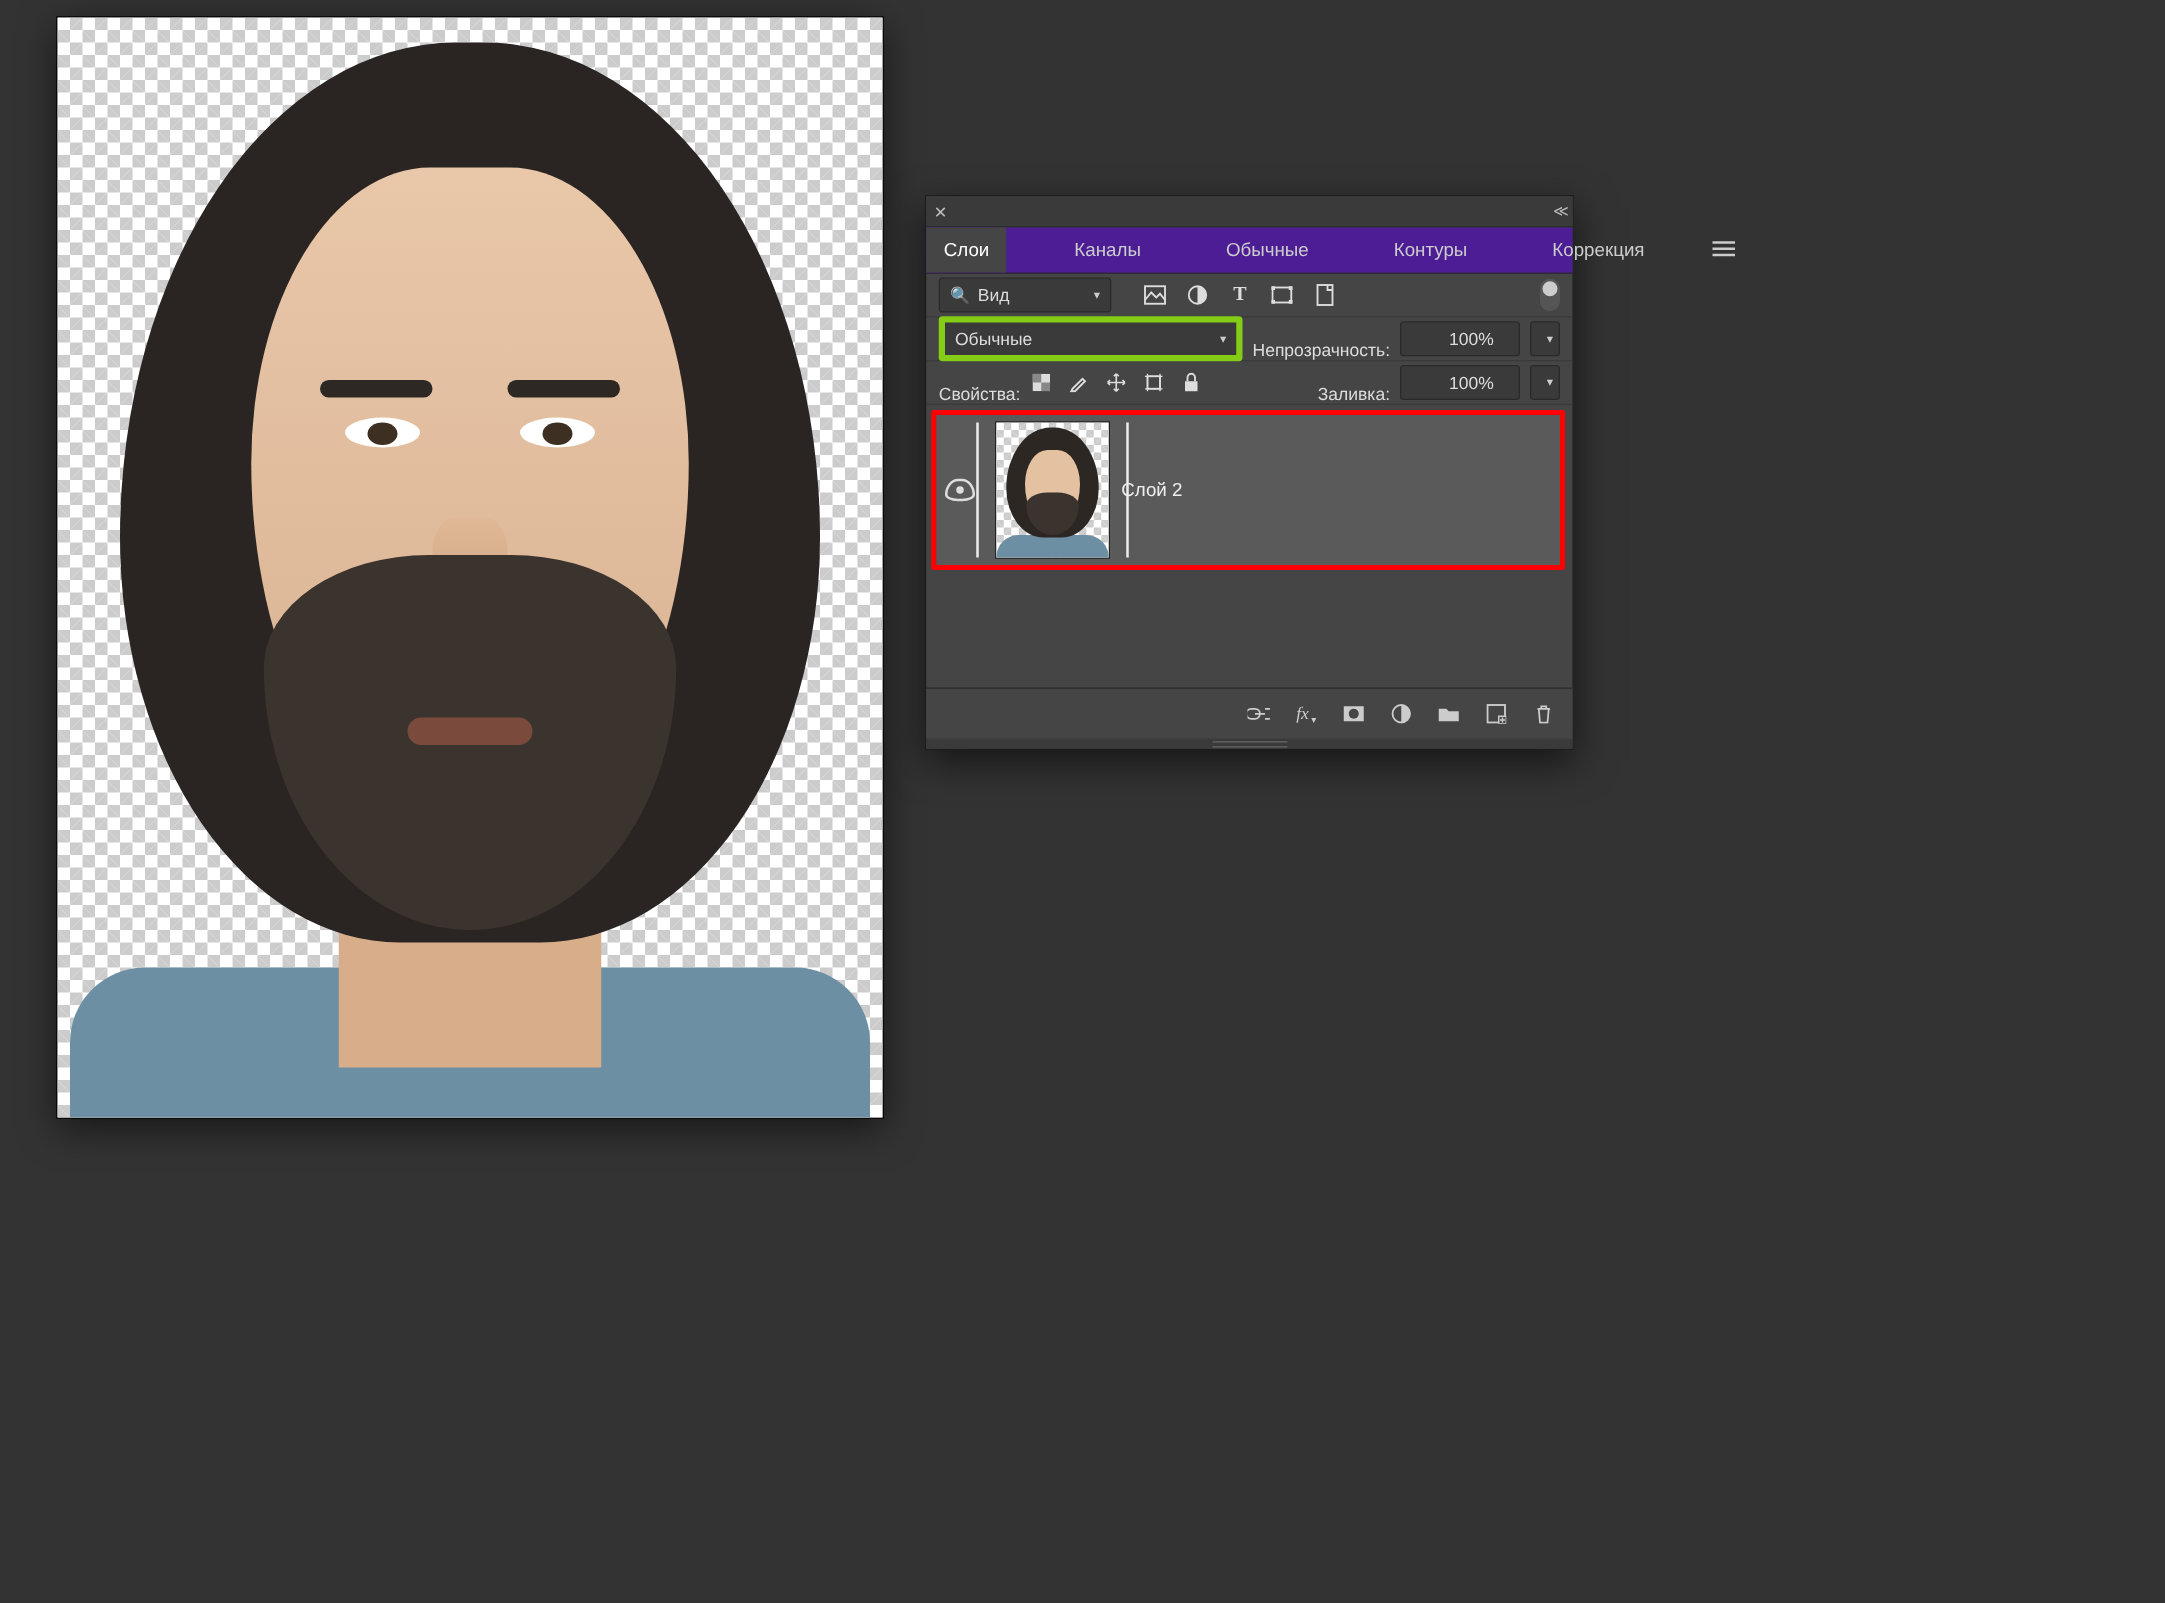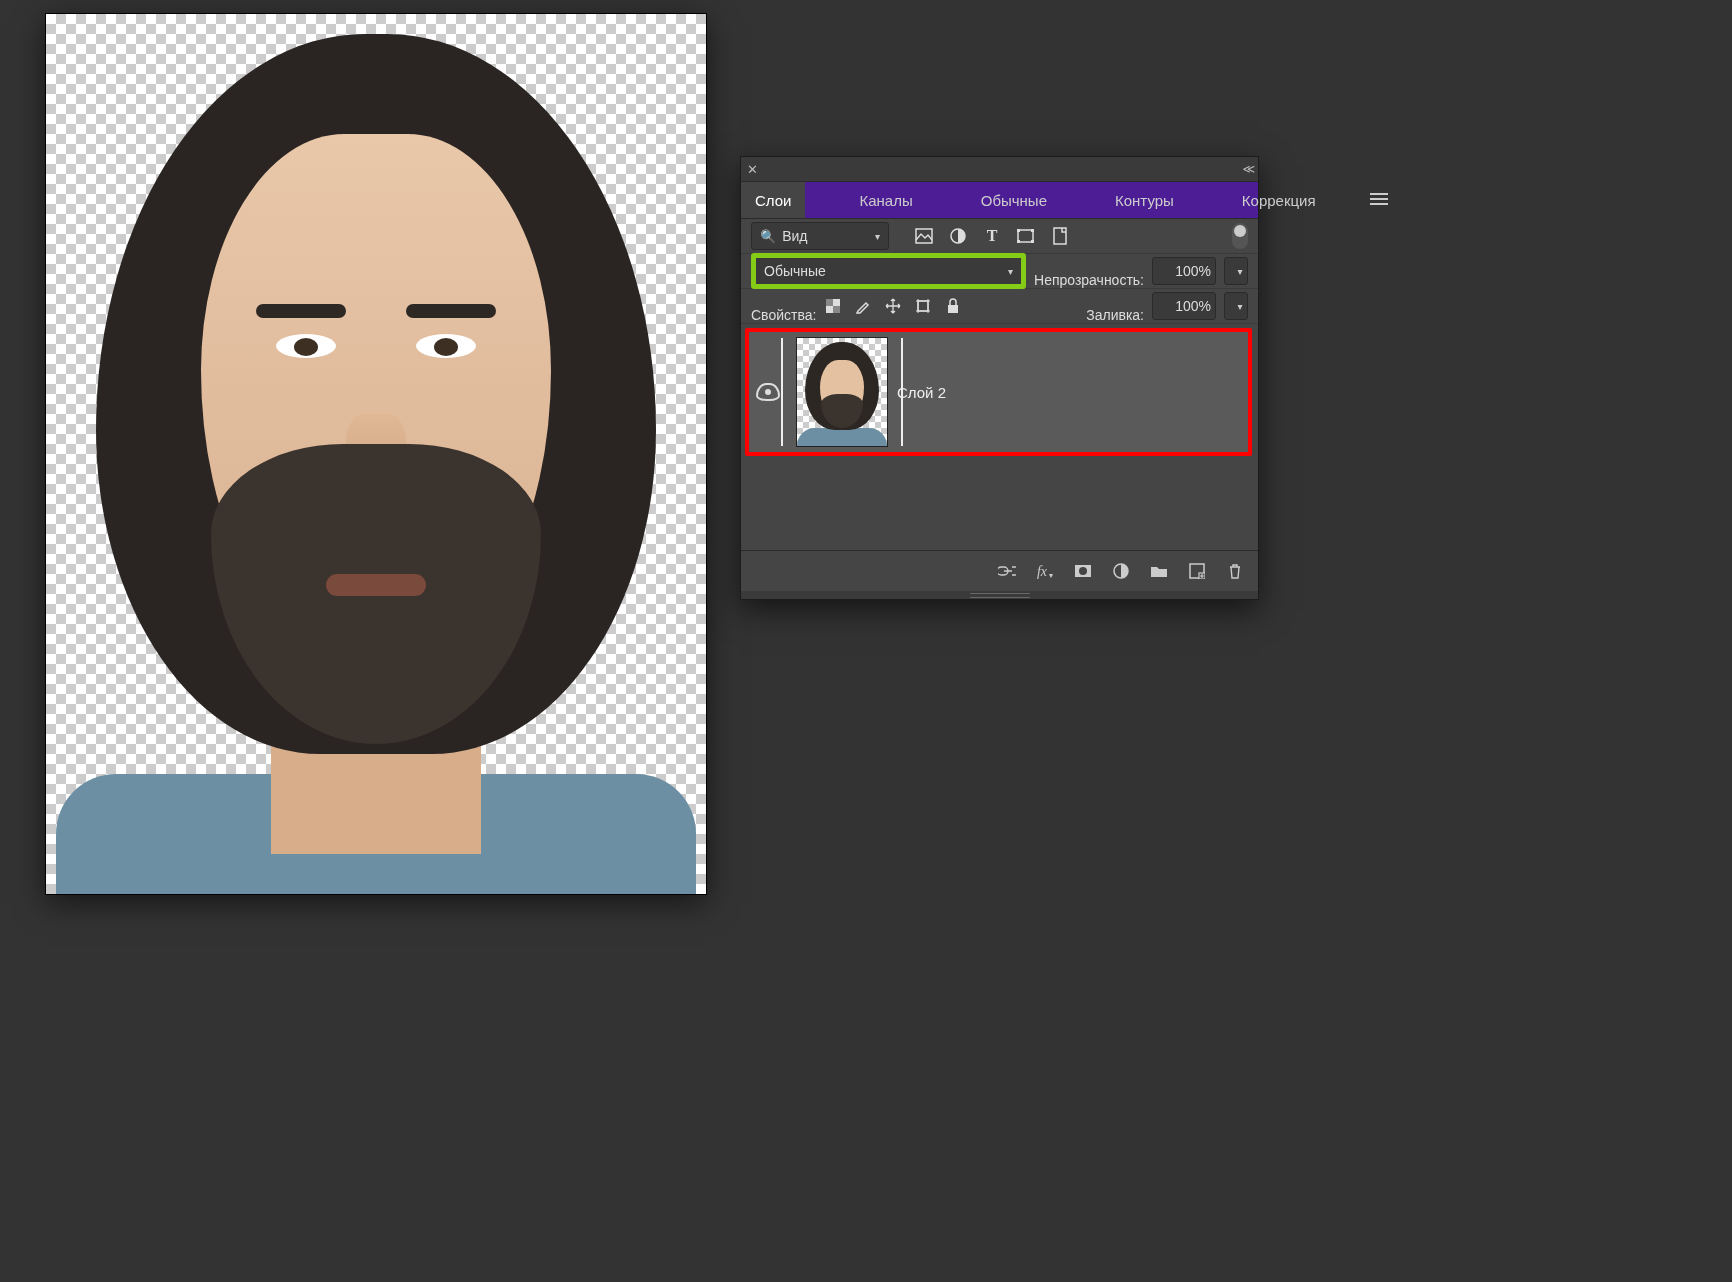--- a/index.html
+++ b/index.html
@@ -48,21 +48,21 @@
   .search-select{display:flex;align-items:center;background:#3a3a3a;border:1px solid #2a2a2a;border-radius:3px;height:26px;padding:0 8px;cursor:pointer;min-width:120px;justify-content:space-between;}
   .search-select .mag{margin-right:6px;font-size:13px;}
   .chev{font-size:10px;color:#ccc;margin-left:8px;}
   .filter-icons{display:flex;gap:16px;margin-left:18px;align-items:center;color:#ddd;}
   .ico{width:18px;height:18px;display:inline-flex;align-items:center;justify-content:center;cursor:pointer;}
   .pill-switch{margin-left:auto;width:16px;height:26px;border-radius:10px;background:#555;position:relative;cursor:pointer;}
   .pill-switch::after{content:"";position:absolute;top:2px;left:2px;width:12px;height:12px;border-radius:50%;background:#ccc;}
 
   .blend-select{flex:1;display:flex;align-items:center;background:#3a3a3a;border:5px solid #84cc16;border-radius:3px;height:26px;padding:0 8px;cursor:pointer;justify-content:space-between;}
   .label{color:#ddd;margin-top:18px;}
-  .pct-box{display:flex;align-items:center;background:#3a3a3a;border:1px solid #2a2a2a;border-radius:3px;height:26px;padding:0 4px;min-width:54px;justify-content:flex-end;}
+  .pct-box{display:flex;align-items:center;background:#3a3a3a;border:1px solid #2a2a2a;border-radius:3px;height:26px;padding:0 20px;min-width:54px;justify-content:flex-end;}
   .pct-chev{width:22px;height:26px;display:flex;align-items:center;justify-content:center;background:#3a3a3a;border:1px solid #2a2a2a;border-radius:3px;cursor:pointer;}
 
   .lock-icons{display:flex;gap:12px;align-items:center;color:#ddd;}
 
   .layers{padding:4px 6px 4px 4px;}
   .layer{display:flex;align-items:center;height:120px;border:4px solid transparent;border-radius:2px;margin-bottom:10px;}
   .layer.selected{border-color:#ff0000;background:#5a5a5a;}
   .vis-col{width:38px;display:flex;align-items:center;justify-content:center;}
   .eye-icon{width:20px;height:14px;border:2px solid #ddd;border-radius:60% 60% 60% 60%/100% 100% 40% 40%;position:relative;}
   .eye-icon::after{content:"";position:absolute;left:50%;top:50%;width:6px;height:6px;background:#ddd;border-radius:50%;transform:translate(-50%,-50%);}

